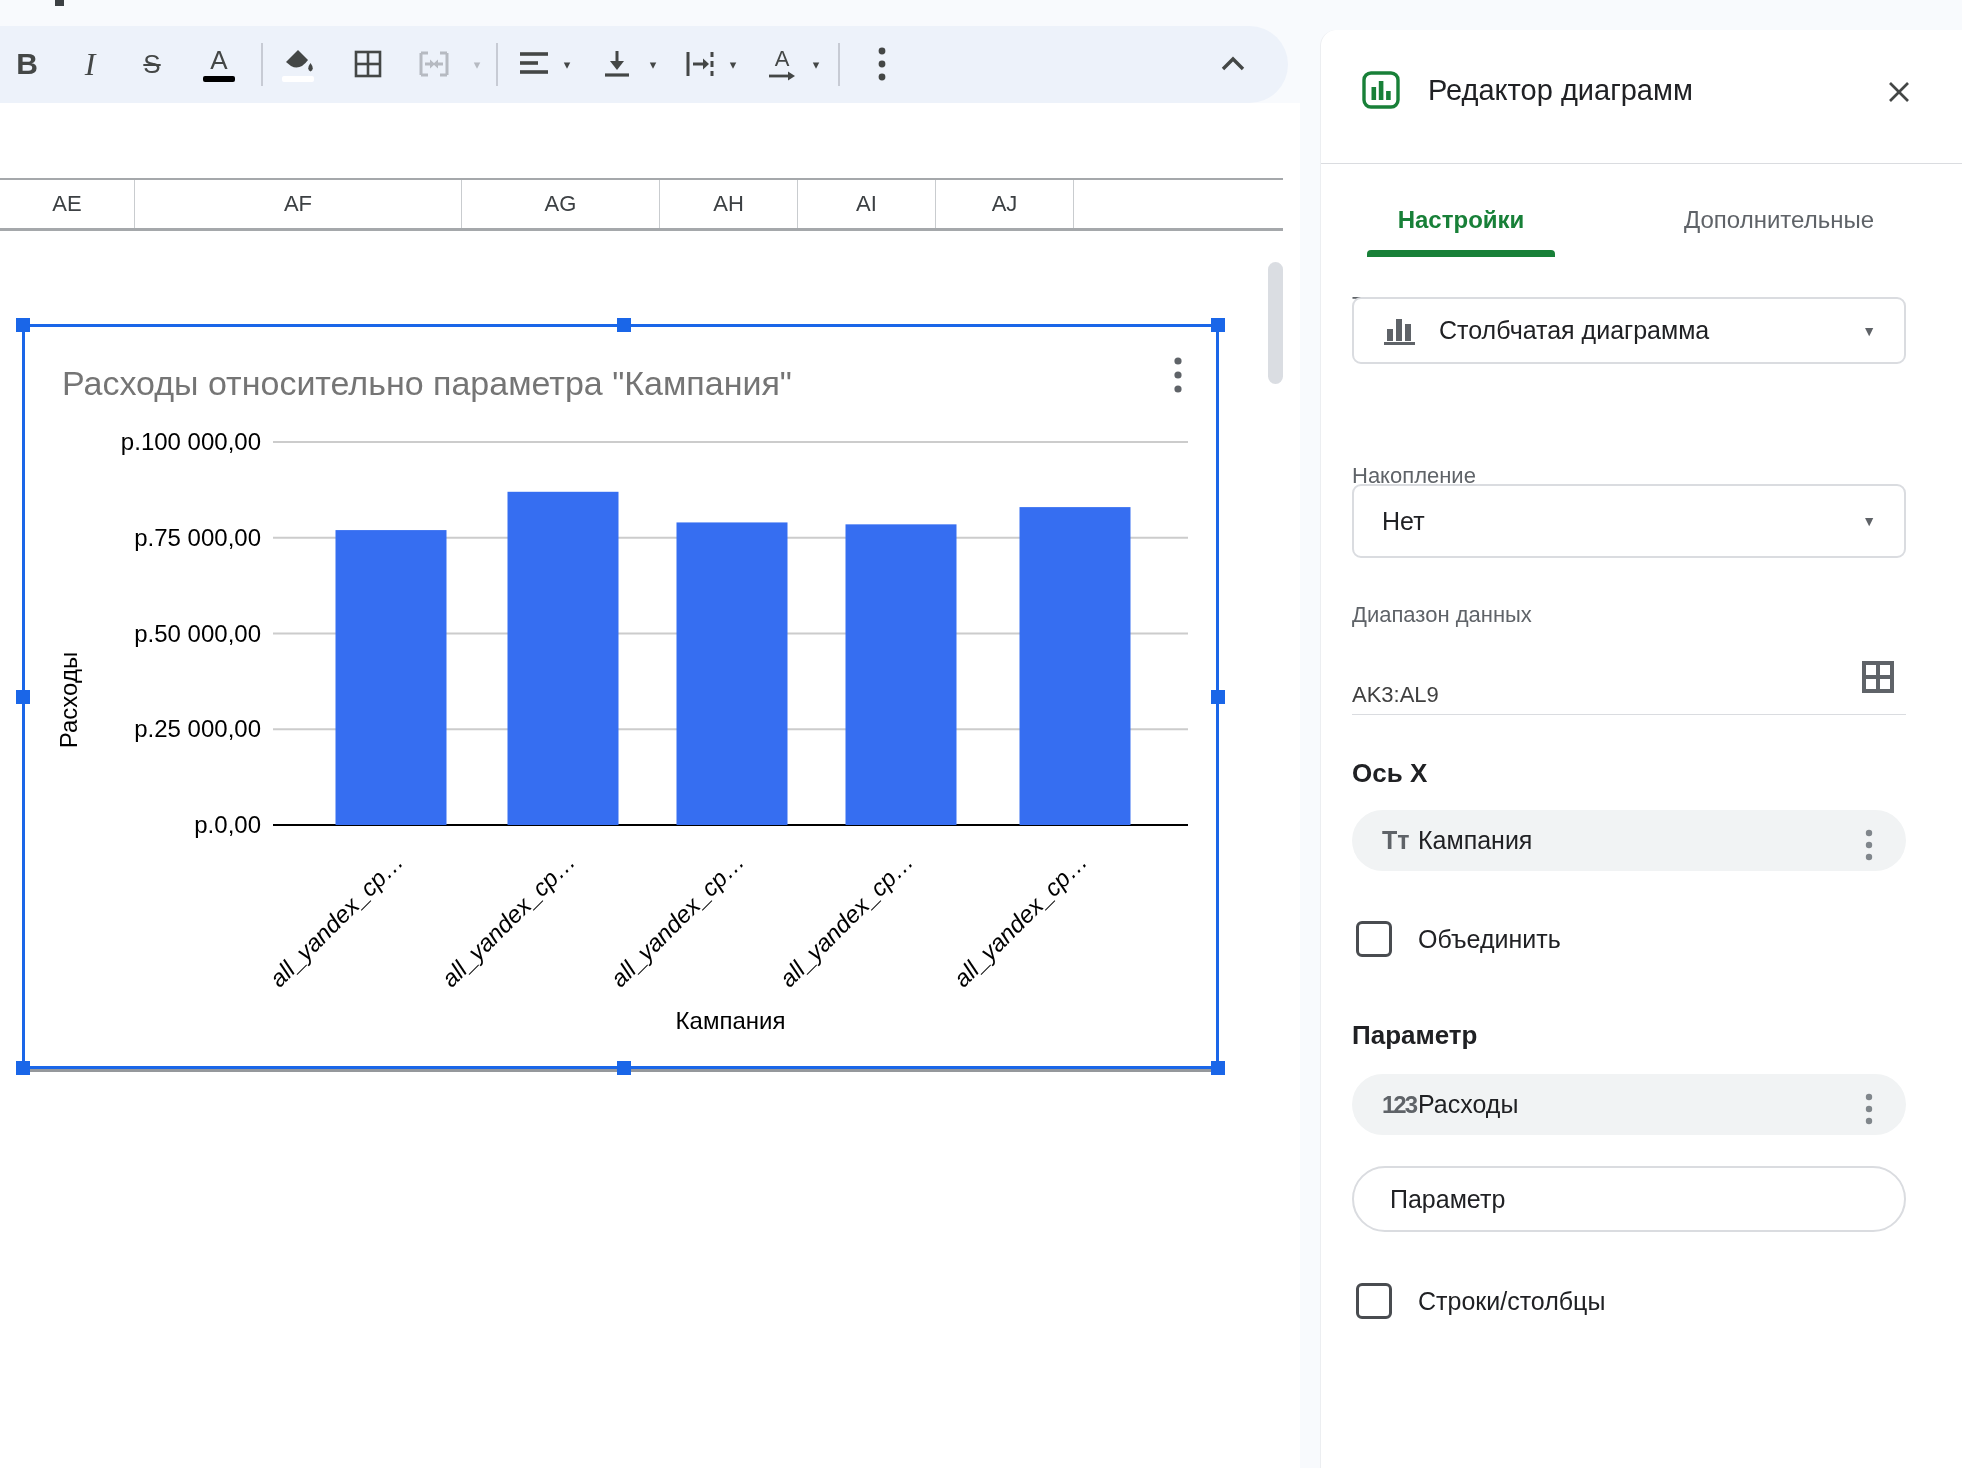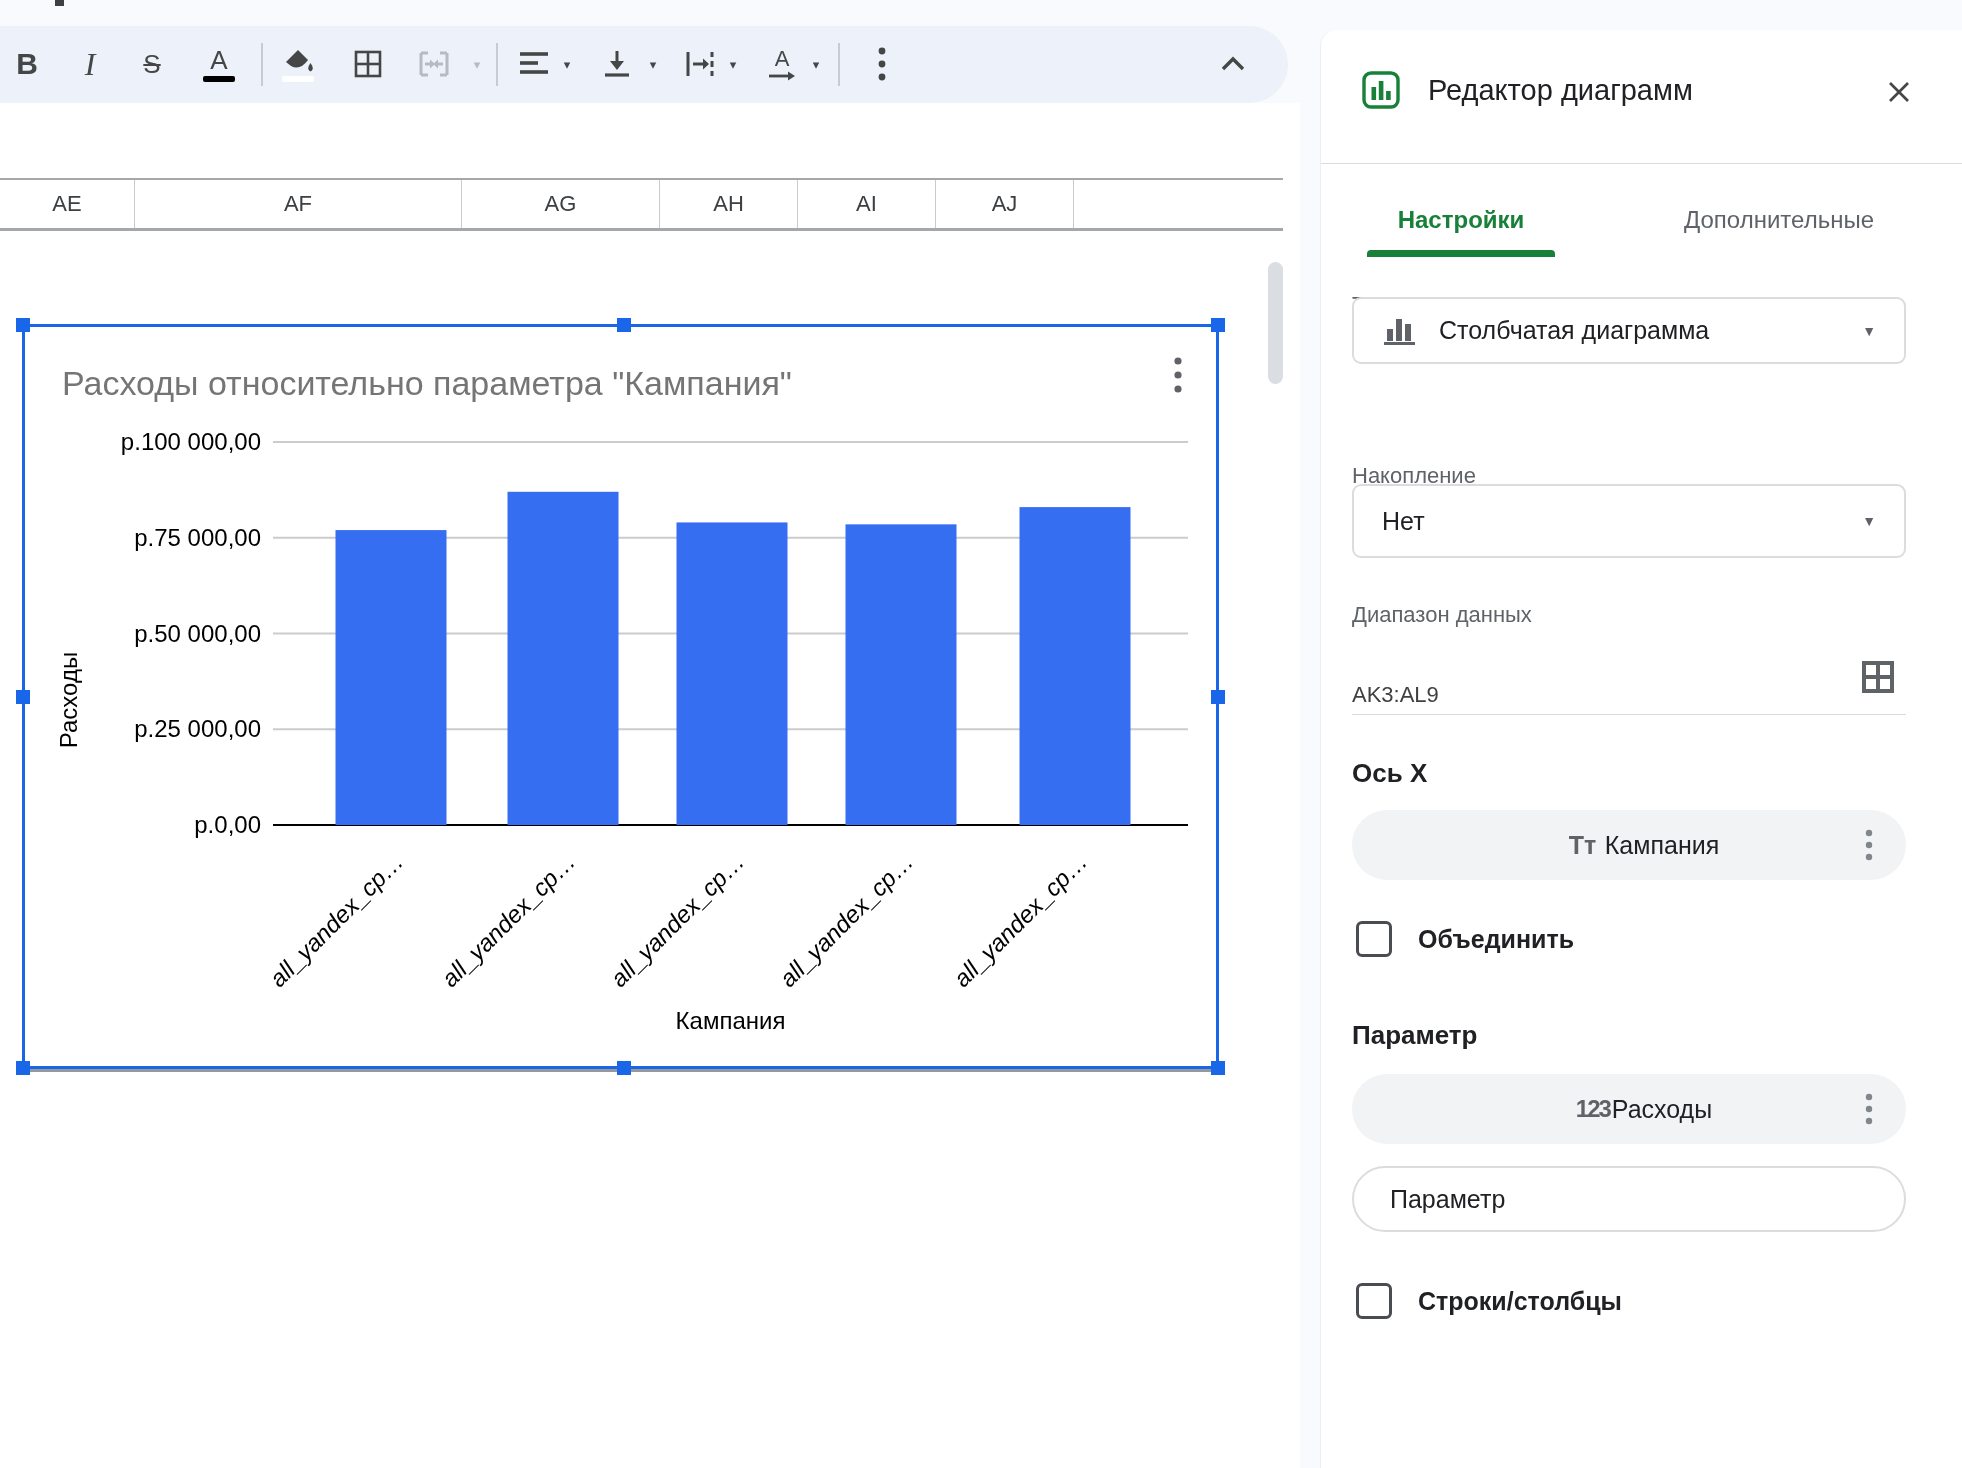--- a/index.html
+++ b/index.html
@@ -62,37 +62,37 @@
   #tab-underline { position:absolute; left:46px; top:220px; width:188px; height:7px;
     background:#188038; border-radius:4px 4px 0 0; }
 
   .fld-label { position:absolute; left:31px; font-size:22px; color:#5f6368; }
   .sect-head { position:absolute; left:31px; font-size:26px; font-weight:bold; color:#202124; }
   .select-box { position:absolute; left:31px; width:554px; border:2px solid #dadce0;
     border-radius:9px; display:flex; align-items:center; cursor:pointer; background:#fff; }
   .select-box .val { font-size:25px; color:#202124; }
   .sel-caret { position:absolute; right:28px; font-size:14px; color:#5f6368; }
 
-  .pill { position:absolute; left:31px; width:554px; height:70px; background:#f1f3f4;
-    border-radius:35px; display:flex; align-items:center; cursor:pointer;justify-content:center; }
+  .pill { position:absolute; left:31px; width:554px; height:61px; background:#f1f3f4;
+    border-radius:35px; display:flex; align-items:center; cursor:pointer; }
   .pill .val { font-size:25px; color:#202124; }
   .pill-glyph { width:66px; padding-left:30px; font-size:25px; font-weight:bold; color:#5f6368; }
   .pill-glyph.nums { letter-spacing:-2px; font-size:24px; }
   .pill-dots { position:absolute; right:22px; top:0; height:70px; width:30px; display:flex;
     align-items:center; justify-content:center; cursor:pointer; }
 
   .outline-pill { position:absolute; left:31px; width:554px; height:66px; border:2px solid #dadce0;
     border-radius:33px; display:flex; align-items:center; cursor:pointer; }
   .outline-pill .val { font-size:25px; color:#202124; padding-left:36px; }
 
   .chk-row { position:absolute; left:35px; display:flex; align-items:center; cursor:pointer; }
   .chk-box { width:36px; height:36px; border:3.5px solid #494c50; border-radius:6px;
     background:#fff; flex:none; position:relative; }
   .chk-row.checked .chk-box { background:#188038; border-color:#188038; }
-  .chk-label { font-size:25px; color:#202124; margin-left:26px; white-space:nowrap;font-weight:bold; }
+  .chk-label { font-size:25px; color:#202124; margin-left:26px; white-space:nowrap; }
 
   #range-row { position:absolute; left:31px; width:554px; height:70px; display:flex; align-items:center; }
   #range-value { font-size:22px; color:#404040;margin-top:36px; }
   #range-grid-btn { position:absolute; right:6px; width:44px; height:44px; display:flex;
     align-items:center; justify-content:center; cursor:pointer; }
   #range-divider { position:absolute; left:31px; width:554px; height:1px; background:#dadce0; }
 </style>
 </head>
 <body>
 

